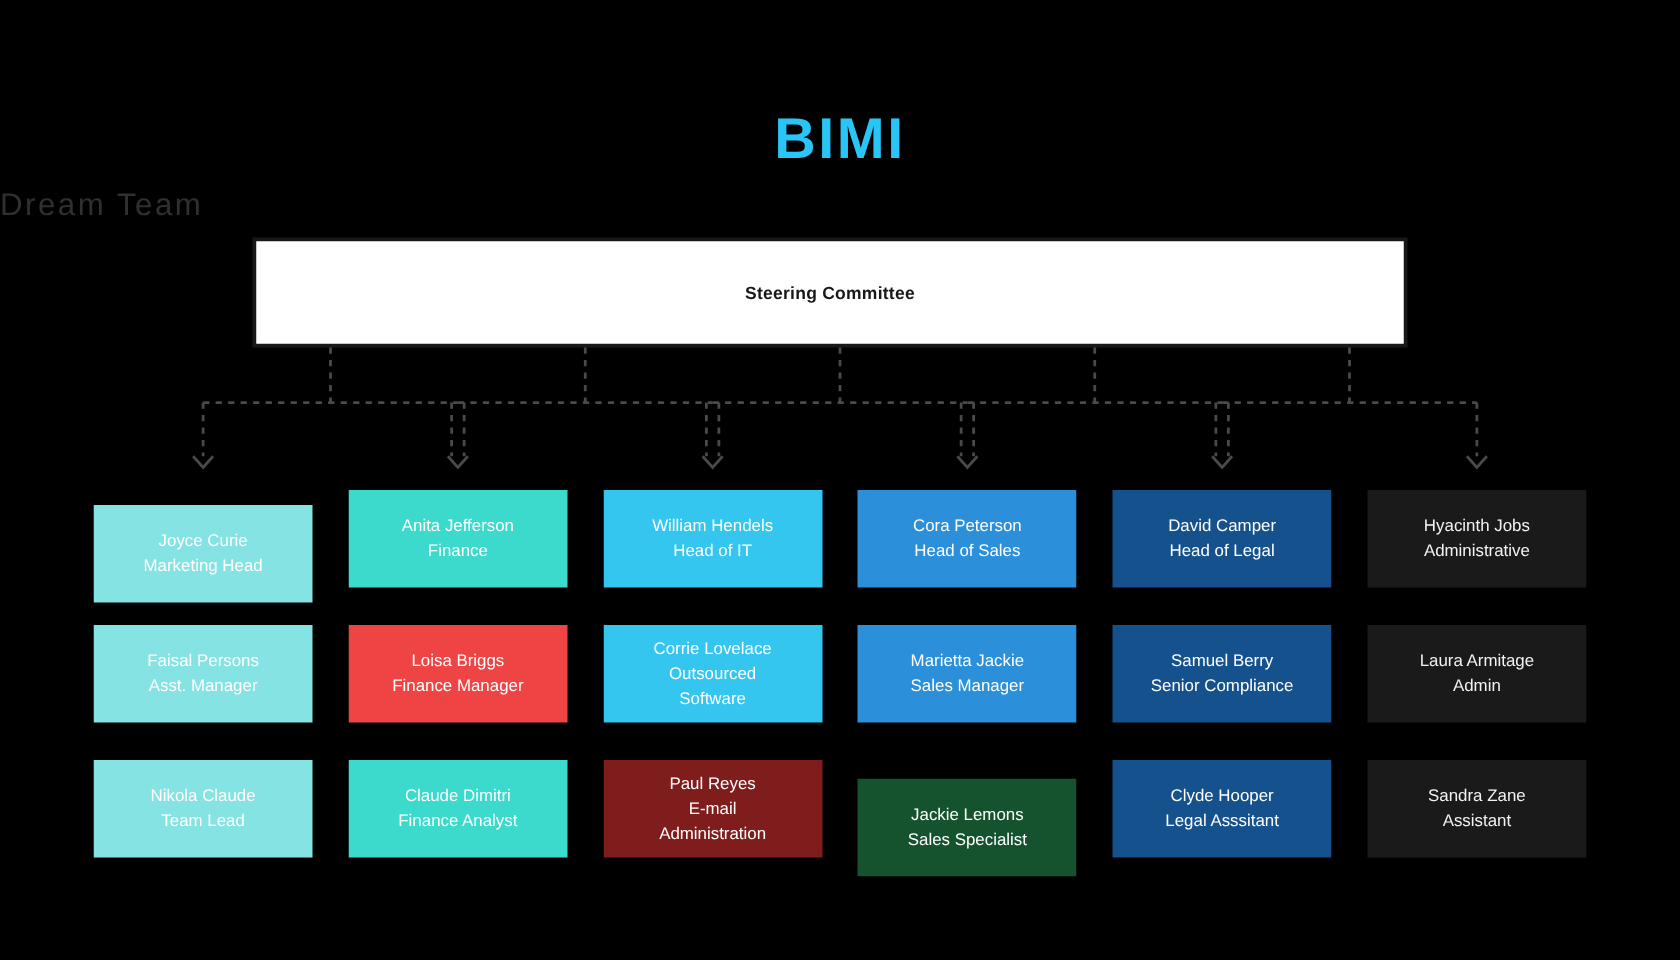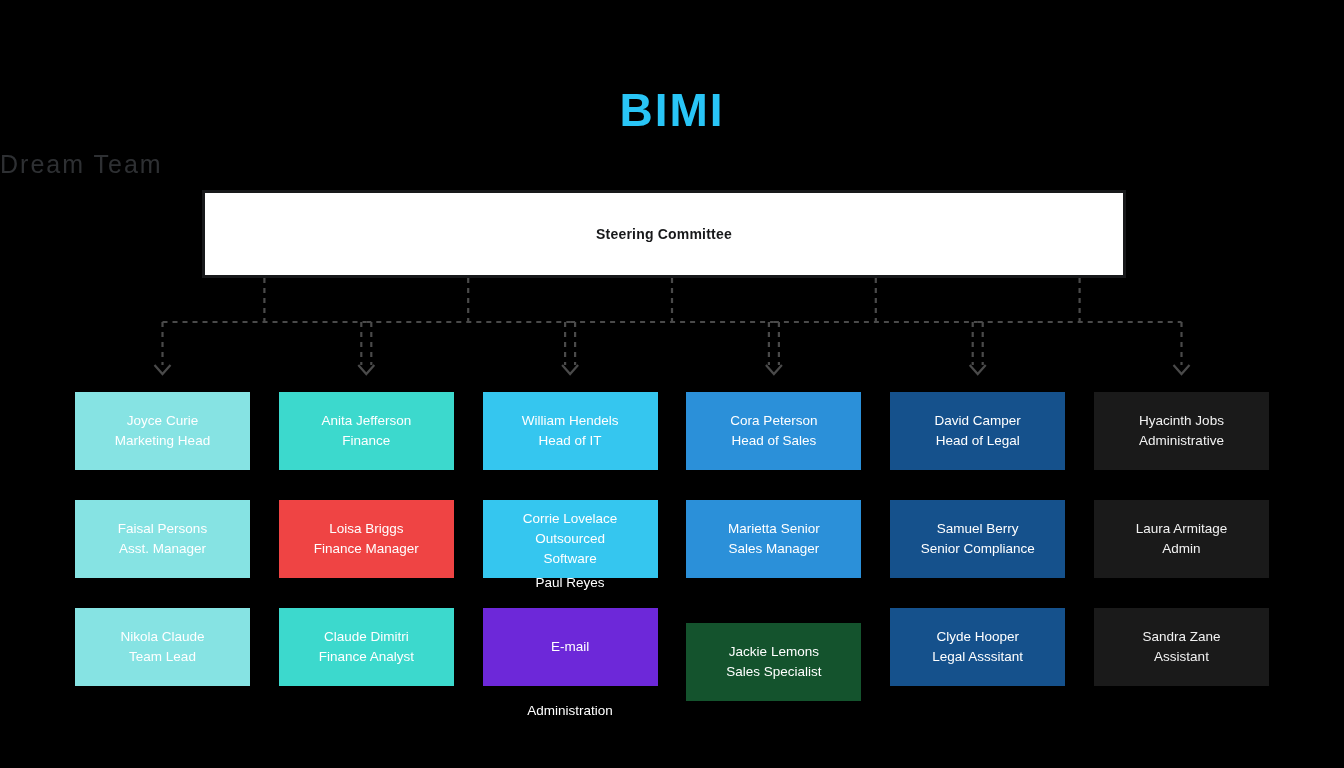--- a/index.html
+++ b/index.html
@@ -158,21 +158,21 @@
       <line x1="778.9000000000001" y1="322" x2="778.9000000000001" y2="365" stroke="#4a4a4a" stroke-width="2.2" stroke-dasharray="5 5"></line>
       <path d="M 765.9000000000001 365 L 773.9000000000001 374 L 781.9000000000001 365" stroke="#4a4a4a" stroke-width="2.2" fill="none"></path>
       <line x1="972.7" y1="322" x2="972.7" y2="365" stroke="#4a4a4a" stroke-width="2.2" stroke-dasharray="5 5"></line>
       <line x1="982.7" y1="322" x2="982.7" y2="365" stroke="#4a4a4a" stroke-width="2.2" stroke-dasharray="5 5"></line>
       <path d="M 969.7 365 L 977.7 374 L 985.7 365" stroke="#4a4a4a" stroke-width="2.2" fill="none"></path>
       <line x1="1181.5" y1="322" x2="1181.5" y2="365" stroke="#4a4a4a" stroke-width="2.2" stroke-dasharray="5 5"></line>
       <path d="M 1173.5 365 L 1181.5 374 L 1189.5 365" stroke="#4a4a4a" stroke-width="2.2" fill="none"></path>
     </svg>
 
   <div id="grid">
-      <div class="card" style="left: 0px; top: 0px; background: rgb(134, 227, 227); align-items: center;">
+      <div class="card" style="left: 0px; top: 12px; background: rgb(134, 227, 227); align-items: center;">
         <div class="card-line">Joyce Curie</div>
         <div class="card-line">Marketing Head</div>
       </div>
       <div class="card" style="left: 0px; top: 108px; background: rgb(134, 227, 227);">
         <div class="card-line">Faisal Persons</div>
         <div class="card-line">Asst. Manager</div>
       </div>
       <div class="card" style="left: 0px; top: 216px; background: rgb(134, 227, 227);">
         <div class="card-line">Nikola Claude</div>
         <div class="card-line">Team Lead</div>
@@ -191,31 +191,31 @@
       </div>
       <div class="card" style="left: 407.6px; top: 0px; background: rgb(53, 198, 239);">
         <div class="card-line">William Hendels</div>
         <div class="card-line">Head of IT</div>
       </div>
       <div class="card" style="left: 407.6px; top: 108px; background: rgb(53, 198, 239);">
         <div class="card-line">Corrie Lovelace</div>
         <div class="card-line">Outsourced</div>
         <div class="card-line">Software</div>
       </div>
-      <div class="card" style="left: 407.6px; top: 216px; background: #6d28d9; gap: 44px;">
+      <div class="card" style="left: 407.6px; top: 216px; background: #7f1d1d;">
         <div class="card-line">Paul Reyes</div>
         <div class="card-line">E-mail</div>
         <div class="card-line">Administration</div>
       </div>
       <div class="card" style="left: 611.4px; top: 0px; background: rgb(43, 144, 217);">
         <div class="card-line">Cora Peterson</div>
         <div class="card-line">Head of Sales</div>
       </div>
       <div class="card" style="left: 611.4px; top: 108px; background: rgb(43, 144, 217);">
-        <div class="card-line">Marietta Senior</div>
+        <div class="card-line">Marietta Jackie</div>
         <div class="card-line">Sales Manager</div>
       </div>
       <div class="card" style="left: 611.4px; top: 231px; background: #14532d; align-items: center;">
         <div class="card-line">Jackie Lemons</div>
         <div class="card-line">Sales Specialist</div>
       </div>
       <div class="card" style="left: 815.2px; top: 0px; background: rgb(21, 81, 140);">
         <div class="card-line">David Camper</div>
         <div class="card-line">Head of Legal</div>
       </div>

